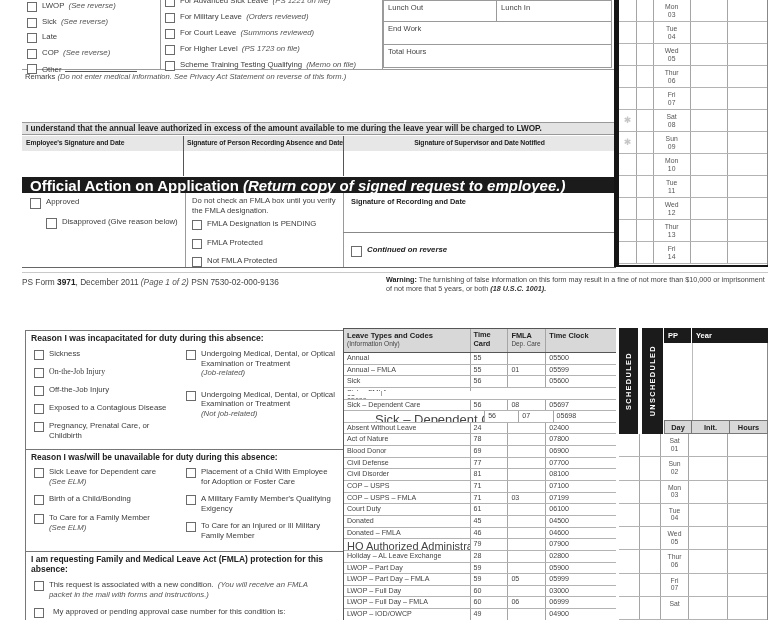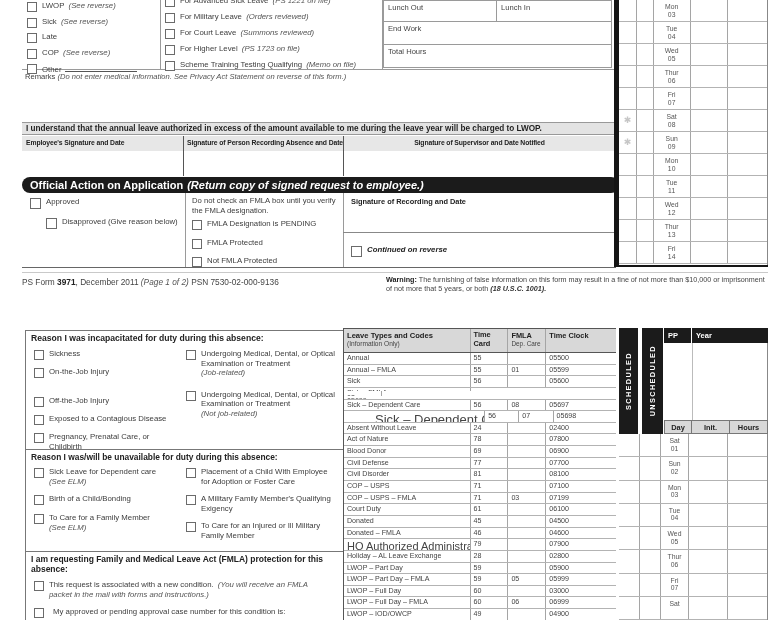--- a/index.html
+++ b/index.html
@@ -105,21 +105,21 @@
 
   <div class="abs grayhdr" style="left:22px;top:136px;width:161px;height:15px;">Employee's Signature and Date</div>
   <div class="abs grayhdr" style="left:183px;top:136px;width:160px;height:15px;">Signature of Person Recording Absence and Date</div>
   <div class="abs grayhdr" style="left:343px;top:136px;width:273px;height:15px;text-align:center;">Signature of Supervisor and Date Notified</div>
   <div class="abs" style="left:22px;top:151px;width:161px;height:25px;"></div>
   <div class="abs" style="left:183px;top:151px;width:160px;height:25px;"></div>
   <div class="abs" style="left:343px;top:151px;width:273px;height:25px;"></div>
   <div class="vline" style="left:183px;top:136px;height:40px;background:#555;"></div>
   <div class="vline" style="left:343px;top:136px;height:40px;background:#555;"></div>
 
-  <div class="abs blackbar nowrap" style="left:22px;top:177px;width:597px;height:16px;padding-left:8px;font-size:11px;border-radius:8px;">
+  <div class="abs blackbar nowrap" style="left:22px;top:177px;width:597px;height:16px;padding-left:8px;font-size:15px;">
     <span style="font-weight:bold;">Official Action on Application</span>
     <span style="font-weight:bold;font-style:italic;margin-left:4px;">(Return copy of signed request to employee.)</span>
   </div>
 
   <div class="vline" style="left:185px;top:193px;height:74px;"></div>
   <div class="vline" style="left:343px;top:193px;height:74px;"></div>
   <div class="hline" style="left:22px;top:267px;width:594px;background:#666;"></div>
 
   <div class="abs item" style="left:30px;top:197px;">
     <span class="cb" style="width:9px;height:9px;"></span>
@@ -281,21 +281,21 @@
 
   <div class="vline" style="left:25px;top:330px;height:290px;background:#777;"></div>
   <div class="hline" style="left:25px;top:330px;width:318px;background:#777;"></div>
 
   <div class="abs bold nowrap" style="left:31px;top:333px;font-size:8.6px;">Reason I was incapacitated for duty during this absence:</div>
   <div id="p2-incap-left" class="abs" style="left:34px;top:349px;width:148px;">
       <div class="item" style="margin-bottom: 7px;">
         <span class="cb"></span>
         <span><span>Sickness</span></span>
       </div>
-      <div class="item" style="margin-bottom: 18px;">
+      <div class="item" style="margin-bottom: 7px; font-family: Liberation Serif, serif;">
         <span class="cb"></span>
         <span><span>On-the-Job Injury</span></span>
       </div>
       <div class="item" style="margin-bottom: 7px;">
         <span class="cb"></span>
         <span><span>Off-the-Job Injury</span></span>
       </div>
       <div class="item" style="margin-bottom: 7px;">
         <span class="cb"></span>
         <span><span>Exposed to a Contagious Disease</span></span>

